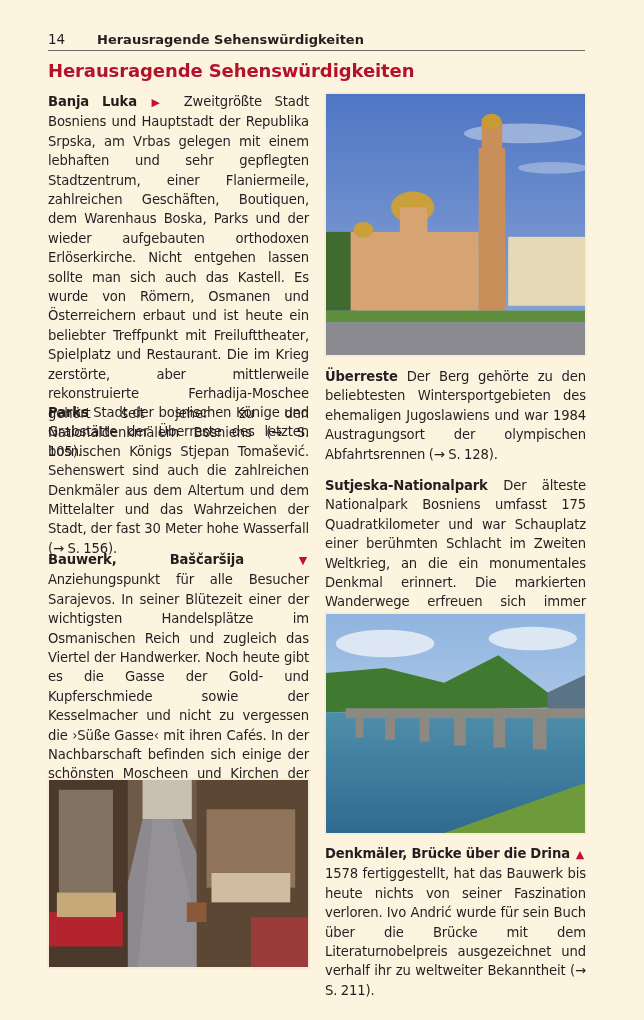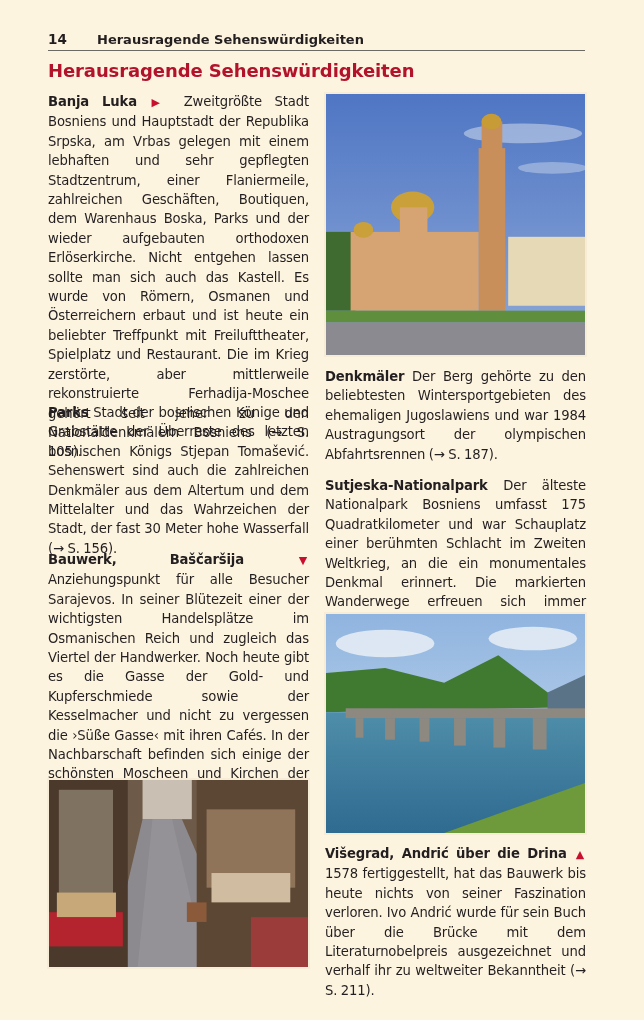--- a/index.html
+++ b/index.html
@@ -9,21 +9,21 @@
     position: relative;
     overflow: hidden;
     font-family: "DejaVu Sans", sans-serif;
     color: #231f20;
   }
   .running-head {
     position: absolute; left: 48px; top: 31px; width: 537px; height: 19px;
     border-bottom: 1px solid #6d6a64;
     font-size: 13.5px; line-height: 17px;
   }
-  .page-number { position: absolute; left: 0; top: 0; font-weight: bold; }
+  .page-number { position: absolute; left: 0; top: 0; font-weight: normal; }
   .running-title { position: absolute; left: 49px; top: 0; font-weight: bold; font-size: 13px; }
   .section-title {
     position: absolute; left: 48px; top: 60px;
     font-size: 18px; font-weight: bold; color: #b3122b; letter-spacing: -0.1px;
   }
   .entry {
     position: absolute;
     font-size: 13.2px;
     line-height: 19.4px;
     text-align: justify;
@@ -104,22 +104,22 @@
     <rect x="25" y="140" width="130" height="80" fill="#d6a373"></rect>
     <ellipse cx="88" cy="115" rx="22" ry="16" fill="#c9a03a"></ellipse>
     <rect x="75" y="115" width="28" height="30" fill="#d6a373"></rect>
     <ellipse cx="38" cy="138" rx="10" ry="8" fill="#c9a03a"></ellipse>
     <rect x="0" y="220" width="263" height="12" fill="#5f8f3c"></rect>
     <rect x="0" y="232" width="263" height="33" fill="#8a8a90"></rect>
   </svg>
 </div>
 
 <div class="entry" style="left:325px; top:367px; width:261px;">
-  <span class="name">Denkmäler</span>
-  <span>Der Berg gehörte zu den beliebtesten Wintersportgebieten des ehemaligen Jugoslawiens und war 1984 Austragungsort der olympischen Abfahrtsrennen (→ S. 187).</span>
+  <span class="name">Überreste</span>
+  <span>Der Berg gehörte zu den beliebtesten Wintersportgebieten des ehemaligen Jugoslawiens und war 1984 Austragungsort der olympischen Abfahrtsrennen (→ S. 128).</span>
 </div>
 
 <div class="entry" style="left:325px; top:476px; width:261px;">
   <span class="name">Sutjeska-Nationalpark</span>
   <span>Der älteste Nationalpark Bosniens umfasst 175 Quadratkilometer und war Schauplatz einer berühmten Schlacht im Zweiten Weltkrieg, an die ein monumentales Denkmal erinnert. Die markierten Wanderwege erfreuen sich immer größerer Beliebtheit (→ S. 205).</span>
 </div>
 
 <div class="photo" style="left:324px; top:612px; width:263px; height:223px;">
   <svg viewBox="0 0 263 223" preserveAspectRatio="none">
     <defs>
@@ -145,16 +145,16 @@
       <rect x="95" y="106" width="10" height="24"></rect>
       <rect x="130" y="106" width="12" height="28"></rect>
       <rect x="170" y="106" width="12" height="30"></rect>
       <rect x="210" y="106" width="14" height="32"></rect>
     </g>
     <polygon points="120,223 263,172 263,223" fill="#6e9a3c"></polygon>
   </svg>
 </div>
 
 <div class="entry" style="left:325px; top:844px; width:261px;">
-  <span class="name">Višegrad, Andrić über die Drina</span>
+  <span class="name">Denkmäler, Brücke über die Drina</span>
   <span class="marker">▲</span>
   <span>1578 fertiggestellt, hat das Bauwerk bis heute nichts von seiner Faszination verloren. Ivo Andrić wurde für sein Buch über die Brücke mit dem Literaturnobelpreis ausgezeichnet und verhalf ihr zu weltweiter Bekanntheit (→ S. 211).</span>
 </div>
 
 </body></html>

